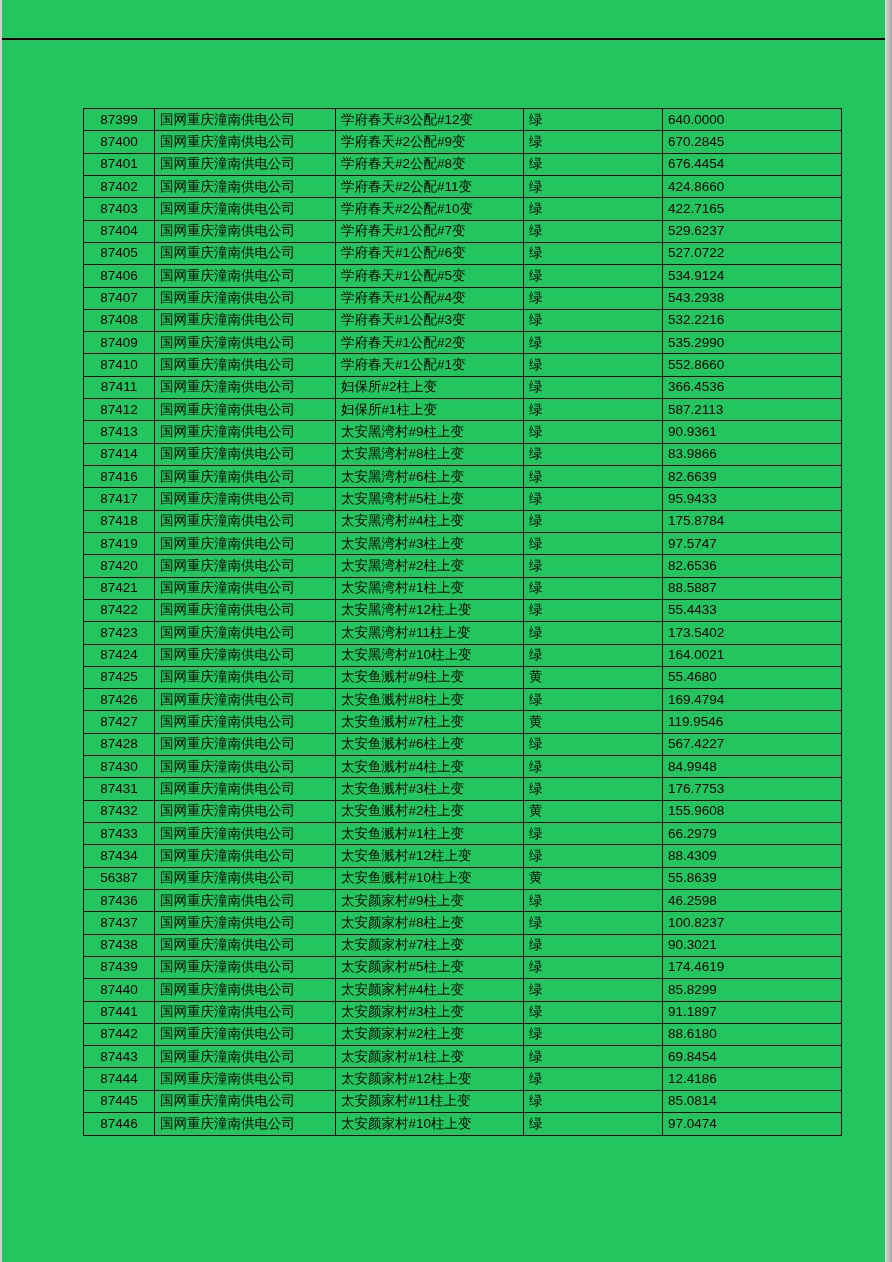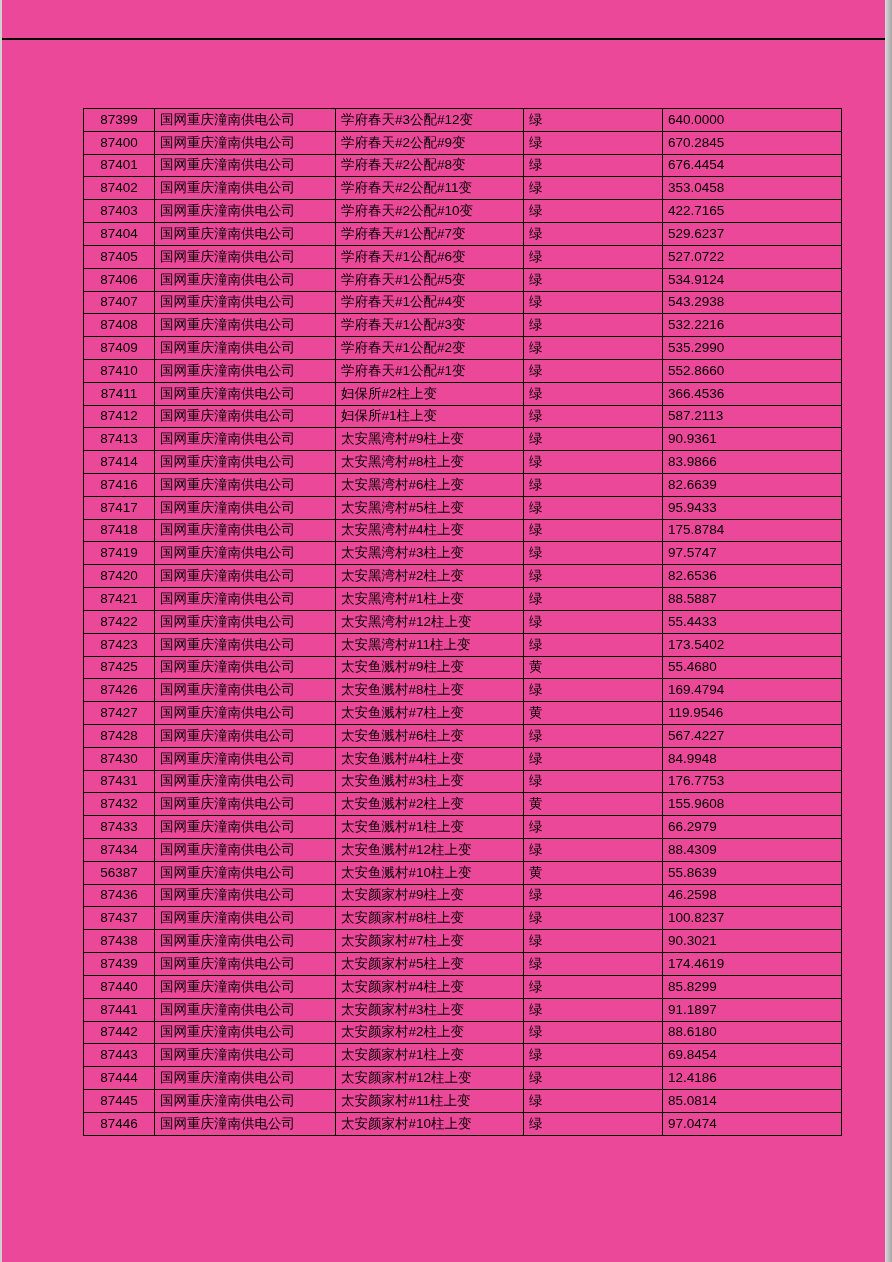--- a/index.html
+++ b/index.html
@@ -10,21 +10,21 @@
     background: #ffffff;
     font-family: "Liberation Sans", "DejaVu Sans", sans-serif;
     color: #000000;
     overflow: hidden;
   }
   .page {
     position: absolute;
     left: 0; top: 0;
     width: 892px;
     height: 1262px;
-    background: #ec4899;
+    background: #22c55e;
   }
   .edge-right {
     position: absolute;
     top: 0;
     right: 0;
     width: 7px;
     height: 1262px;
     background: linear-gradient(to right, #d9d9d9, #a6a6a6);
   }
   .edge-left {
@@ -98,21 +98,21 @@
             <td class="col-company">国网重庆潼南供电公司</td>
             <td class="col-station">学府春天#2公配#8变</td>
             <td class="col-status">绿</td>
             <td class="col-value">676.4454</td>
           </tr>
           <tr>
             <td class="col-id">87402</td>
             <td class="col-company">国网重庆潼南供电公司</td>
             <td class="col-station">学府春天#2公配#11变</td>
             <td class="col-status">绿</td>
-            <td class="col-value">353.0458</td>
+            <td class="col-value">424.8660</td>
           </tr>
           <tr>
             <td class="col-id">87403</td>
             <td class="col-company">国网重庆潼南供电公司</td>
             <td class="col-station">学府春天#2公配#10变</td>
             <td class="col-status">绿</td>
             <td class="col-value">422.7165</td>
           </tr>
           <tr>
             <td class="col-id">87404</td>
@@ -239,20 +239,27 @@
             <td class="col-station">太安黑湾村#12柱上变</td>
             <td class="col-status">绿</td>
             <td class="col-value">55.4433</td>
           </tr>
           <tr>
             <td class="col-id">87423</td>
             <td class="col-company">国网重庆潼南供电公司</td>
             <td class="col-station">太安黑湾村#11柱上变</td>
             <td class="col-status">绿</td>
             <td class="col-value">173.5402</td>
+          </tr>
+          <tr>
+            <td class="col-id">87424</td>
+            <td class="col-company">国网重庆潼南供电公司</td>
+            <td class="col-station">太安黑湾村#10柱上变</td>
+            <td class="col-status">绿</td>
+            <td class="col-value">164.0021</td>
           </tr>
           <tr>
             <td class="col-id">87425</td>
             <td class="col-company">国网重庆潼南供电公司</td>
             <td class="col-station">太安鱼溅村#9柱上变</td>
             <td class="col-status">黄</td>
             <td class="col-value">55.4680</td>
           </tr>
           <tr>
             <td class="col-id">87426</td>

